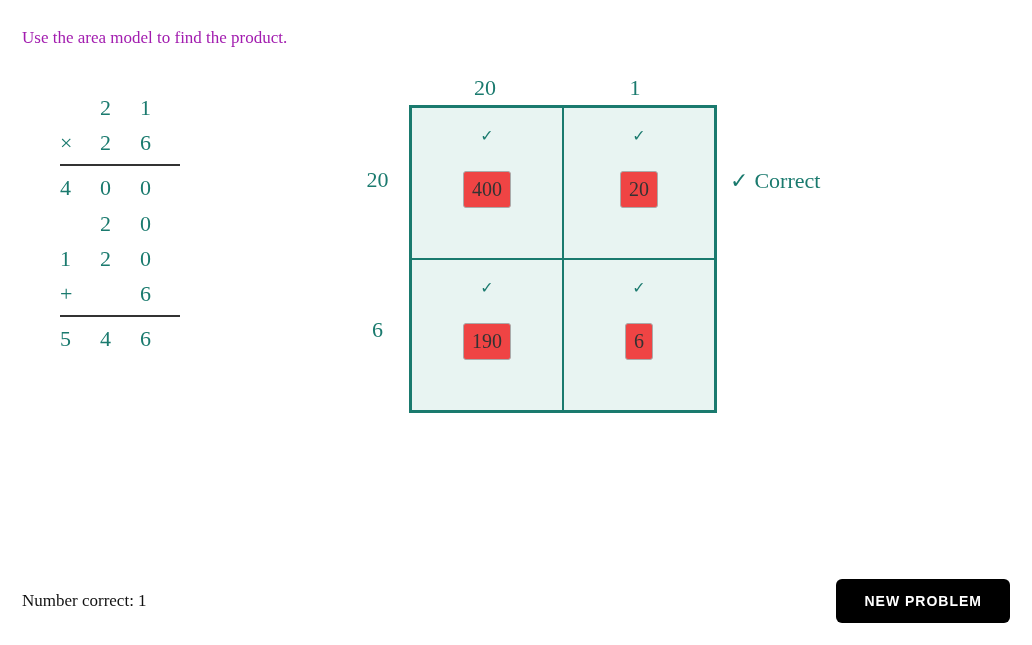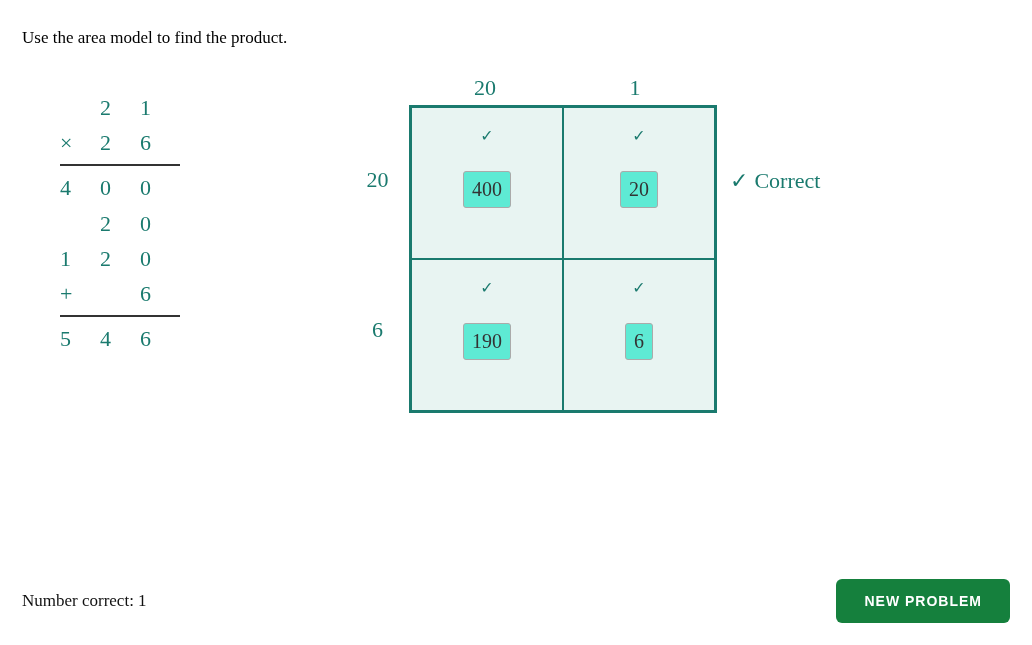--- a/index.html
+++ b/index.html
@@ -10,21 +10,21 @@
       height: 645px;
       position: relative;
       overflow: hidden;
     }
 
     .instruction {
       position: absolute;
       top: 28px;
       left: 22px;
       font-size: 17px;
-      color: #000000;
+      color: #a21caf;
     }
 
     
     .multiplication {
       position: absolute;
       top: 90px;
       left: 60px;
       font-size: 22px;
       color: #1a7a6e;
       line-height: 1.6;
@@ -91,21 +91,21 @@
 
     .area-cell .check-mark {
       position: absolute;
       top: 18px;
       font-size: 16px;
       color: #1a7a6e;
     }
 
     .area-cell .value-box {
       border: 1px solid #aaa;
-      background: #5eead4;
+      background: #ef4444;
       border-radius: 3px;
       padding: 6px 8px;
       font-size: 20px;
       color: #333;
       margin-top: 12px;
     }
 
     
     .correct-badge {
       position: absolute;
@@ -128,21 +128,21 @@
       justify-content: space-between;
       align-items: center;
     }
 
     .number-correct {
       font-size: 17px;
       color: #111;
     }
 
     .new-problem-btn {
-      background: #15803d;
+      background: #000000;
       color: #fff;
       border: none;
       padding: 14px 28px;
       font-size: 14px;
       font-weight: bold;
       letter-spacing: 1px;
       border-radius: 6px;
       cursor: pointer;
       text-transform: uppercase;
     }

